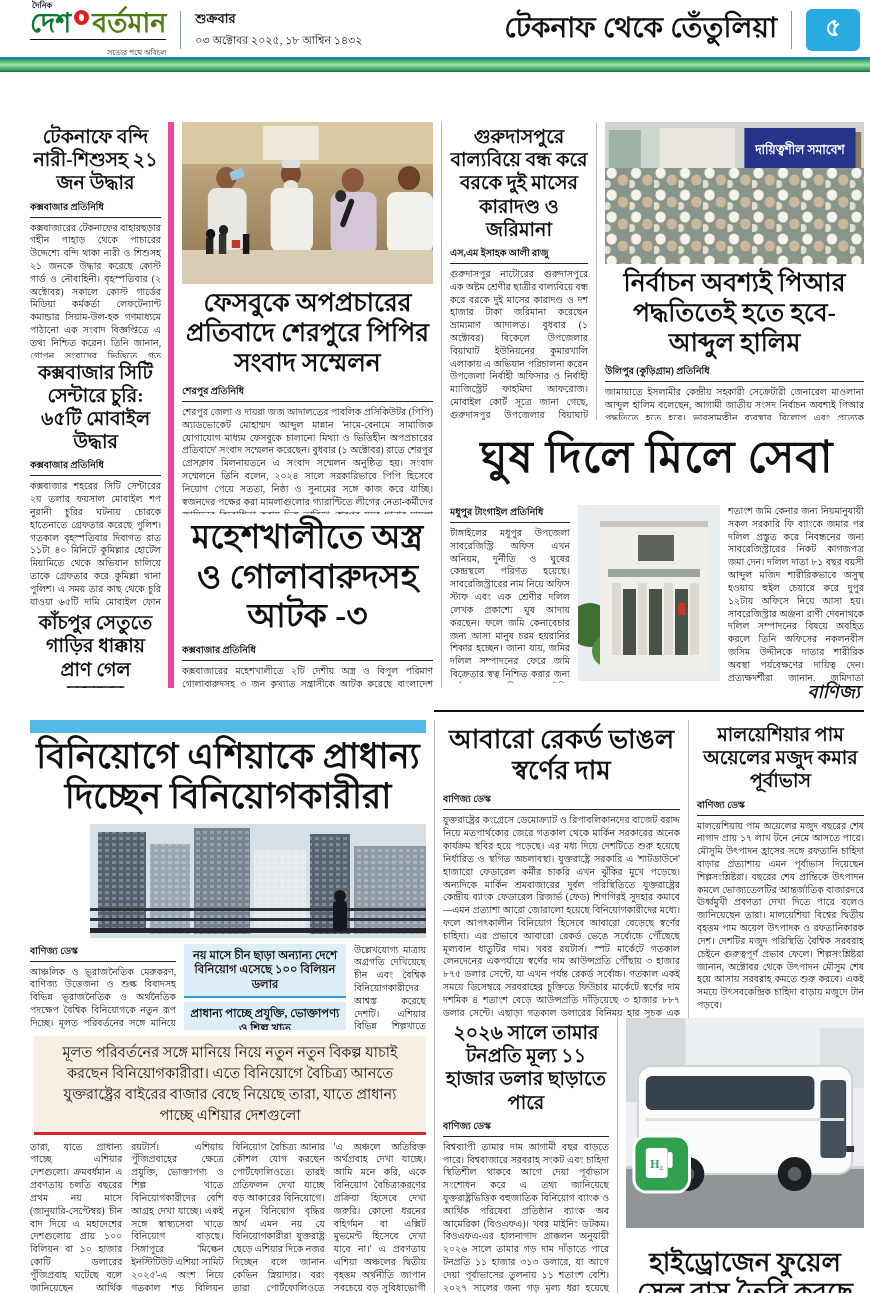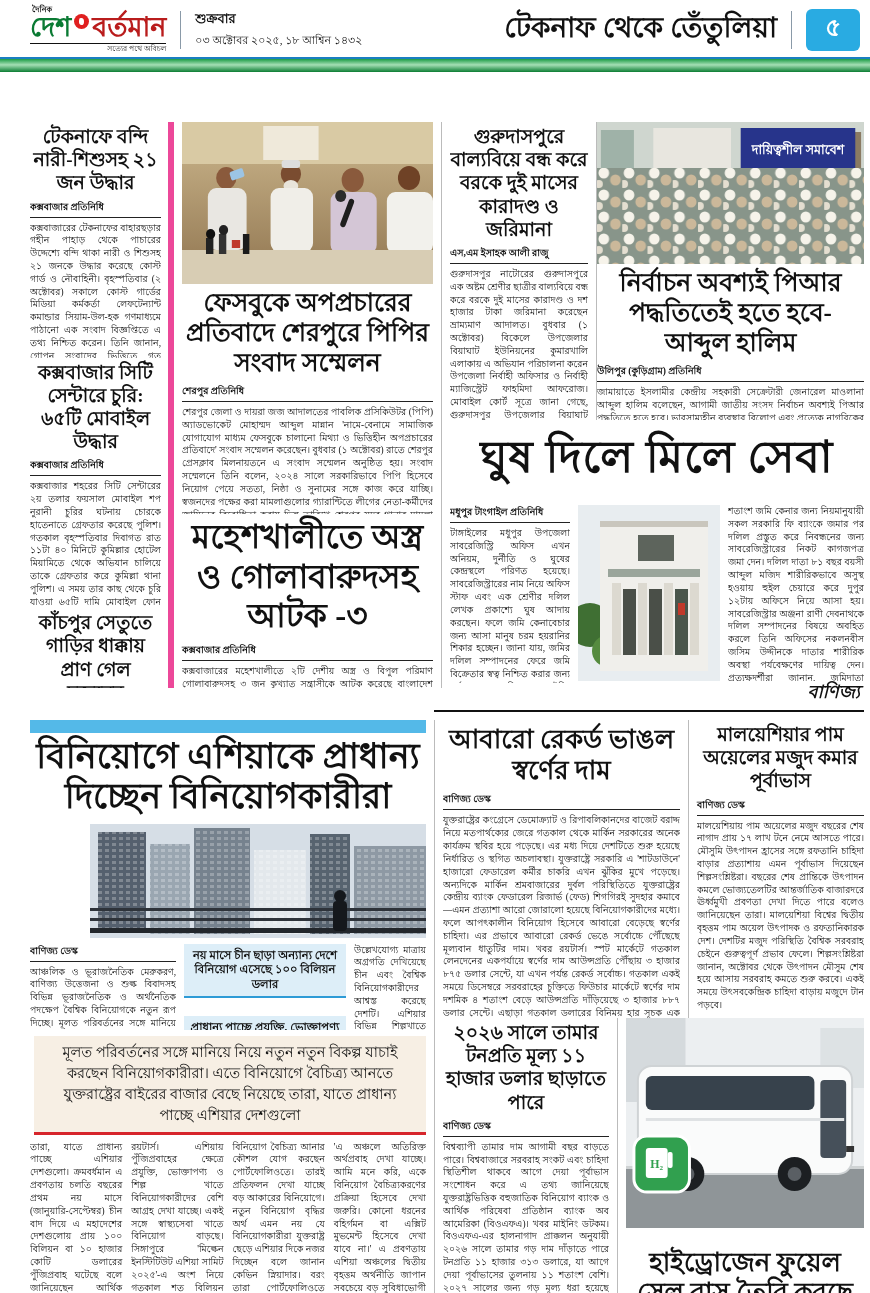--- a/index.html
+++ b/index.html
@@ -8,22 +8,22 @@
           font-family:"Liberation Serif", serif; overflow:hidden; position:relative; }
 
   
   .mast { display:flex; align-items:center; height:57px; padding:4px 10px 2px 30px; }
   .logo { line-height:1; }
   .logo-daily { font-size:8px; font-weight:bold; margin-left:2px; }
   .logo-row { display:flex; align-items:flex-start; gap:3px; }
   .logo-desh { color:#0a7a33; font-weight:bold; font-size:27px; }
   .logo-dot { width:15px; height:15px; border-radius:50%; background:#e02020; position:relative; }
   .logo-dot::after { content:""; position:absolute; left:5px; top:4px; width:5px; height:7px; background:#fff; border-radius:40% 60% 55% 45%; }
-  .logo-bortoman { color:#b91c1c; font-weight:bold; font-size:27px; }
-  .logo-tag { font-size:7.5px; border-top:1.5px solid #111; text-align:right; margin-top:2px; padding-top:1px; }
+  .logo-bortoman { color:#4d7c0f; font-weight:bold; font-size:27px; }
+  .logo-tag { font-size:7.5px; border-top:1.5px solid #111; text-align:right; margin-top:2px; padding-top:9px; }
   .mast-div { border-left:1.5px solid #8a9aa8; height:38px; margin:0 14px; }
   .date-block { font-size:11px; }
   .weekday { font-weight:bold; font-size:13px; margin-bottom:2px; }
   .slogan { margin-left:auto; font-size:28px; font-weight:bold; }
   .pagenum { width:54px; height:42px; background:#29abe2; border-radius:6px; color:#fff;
              font-size:25px; font-weight:bold; display:flex; align-items:center; justify-content:center; }
   .bluerule { height:2px; background:#1a7fc1; }
   .greenbar { height:13px; background:linear-gradient(180deg,#1c9c46,#a5dfb5 45%,#0b7d33); }
 
   
@@ -35,42 +35,42 @@
   .ph { position:relative; overflow:hidden; background:#cfcfcf; }
   .ph svg { display:block; width:100%; height:100%; }
 
   
   .top { display:flex; height:572px; overflow:hidden; padding:6px 6px 0 30px;margin-top:44px; }
   .c1 { width:138px; padding-right:7px; overflow:hidden; }
   .c2 { width:274px; padding:0 8px; border-left:6px solid #ec4899; border-right:1px solid #bbb; overflow:hidden; }
   .rightwrap { flex:1; padding-left:8px; display:flex; flex-direction:column; overflow:hidden; }
   .rw-row { display:flex; height:298px; overflow:hidden; }
   .c3 { width:146px; padding-right:8px; overflow:hidden; }
-  .c4 { flex:1; border-left:1px solid #bbb; overflow:hidden; }
+  .c4 { flex:1; border-left:1px solid #bbb; padding-left:8px; overflow:hidden; }
   .ghush { flex:1; overflow:hidden; }
   .ghush-h { font-size:44px; font-weight:bold; text-align:center; margin:4px 0 8px; letter-spacing:1px; }
   .ghush-cols { display:flex; gap:8px; height:178px; overflow:hidden; }
   .gc-a { width:120px; } .gc-ph { width:142px; height:176px; } .gc-b { flex:1; }
 
   
   .section-row { display:flex; height:24px; padding:0 6px 0 30px; align-items:flex-end; }
   .section-left { width:404px; }
   .section-right { flex:1; border-bottom:2px solid #111; text-align:right; font-weight:bold;
                    font-size:18px; padding:0 4px 1px 0;font-style:italic; }
 
   
   .bottom { display:flex; height:620px; overflow:hidden; padding:8px 6px 0 30px; }
   .bleft { width:404px; padding-right:8px; overflow:hidden; }
   .bright { flex:1; border-left:1px solid #bbb; padding-left:8px; display:flex; flex-direction:column; overflow:hidden; }
   .bluebar { height:13px; background:#54b9e8; margin-bottom:4px; }
   .invest-h { font-size:35px; line-height:1.15; font-weight:bold; text-align:center; margin:2px 0 6px; }
   .invest-photo { margin-left:60px; width:336px; height:114px; }
   .invest-mid { display:flex; gap:8px; margin-top:6px; height:86px; overflow:hidden; }
   .im-a { width:146px; } .im-b { flex:1; }
-  .im-boxes { width:162px; display:flex; flex-direction:column; gap:18px; }
+  .im-boxes { width:162px; display:flex; flex-direction:column; gap:4px; }
   .infobox { background:#ddeef8; border-bottom:2px solid #2e9bd6; font-size:11.5px; font-weight:bold;
              text-align:center; padding:4px 6px; line-height:1.3; }
   .quote { background:#f7efe4; border-bottom:3px solid #d6252b; margin:6px 0 6px 4px; padding:6px 12px;
            text-align:center; font-size:14.5px; line-height:1.45; }
   .invest-body { columns:4; column-gap:9px; height:228px; overflow:hidden; font-size:9.3px;
                  line-height:1.38; text-align:justify; }
 
   .br-row1 { display:flex; height:298px; overflow:hidden; }
   .gold { width:245px; padding-right:8px; overflow:hidden; }
   .gold-h { font-size:26px; line-height:1.2; font-weight:bold; text-align:center; margin:4px 0 6px; }

